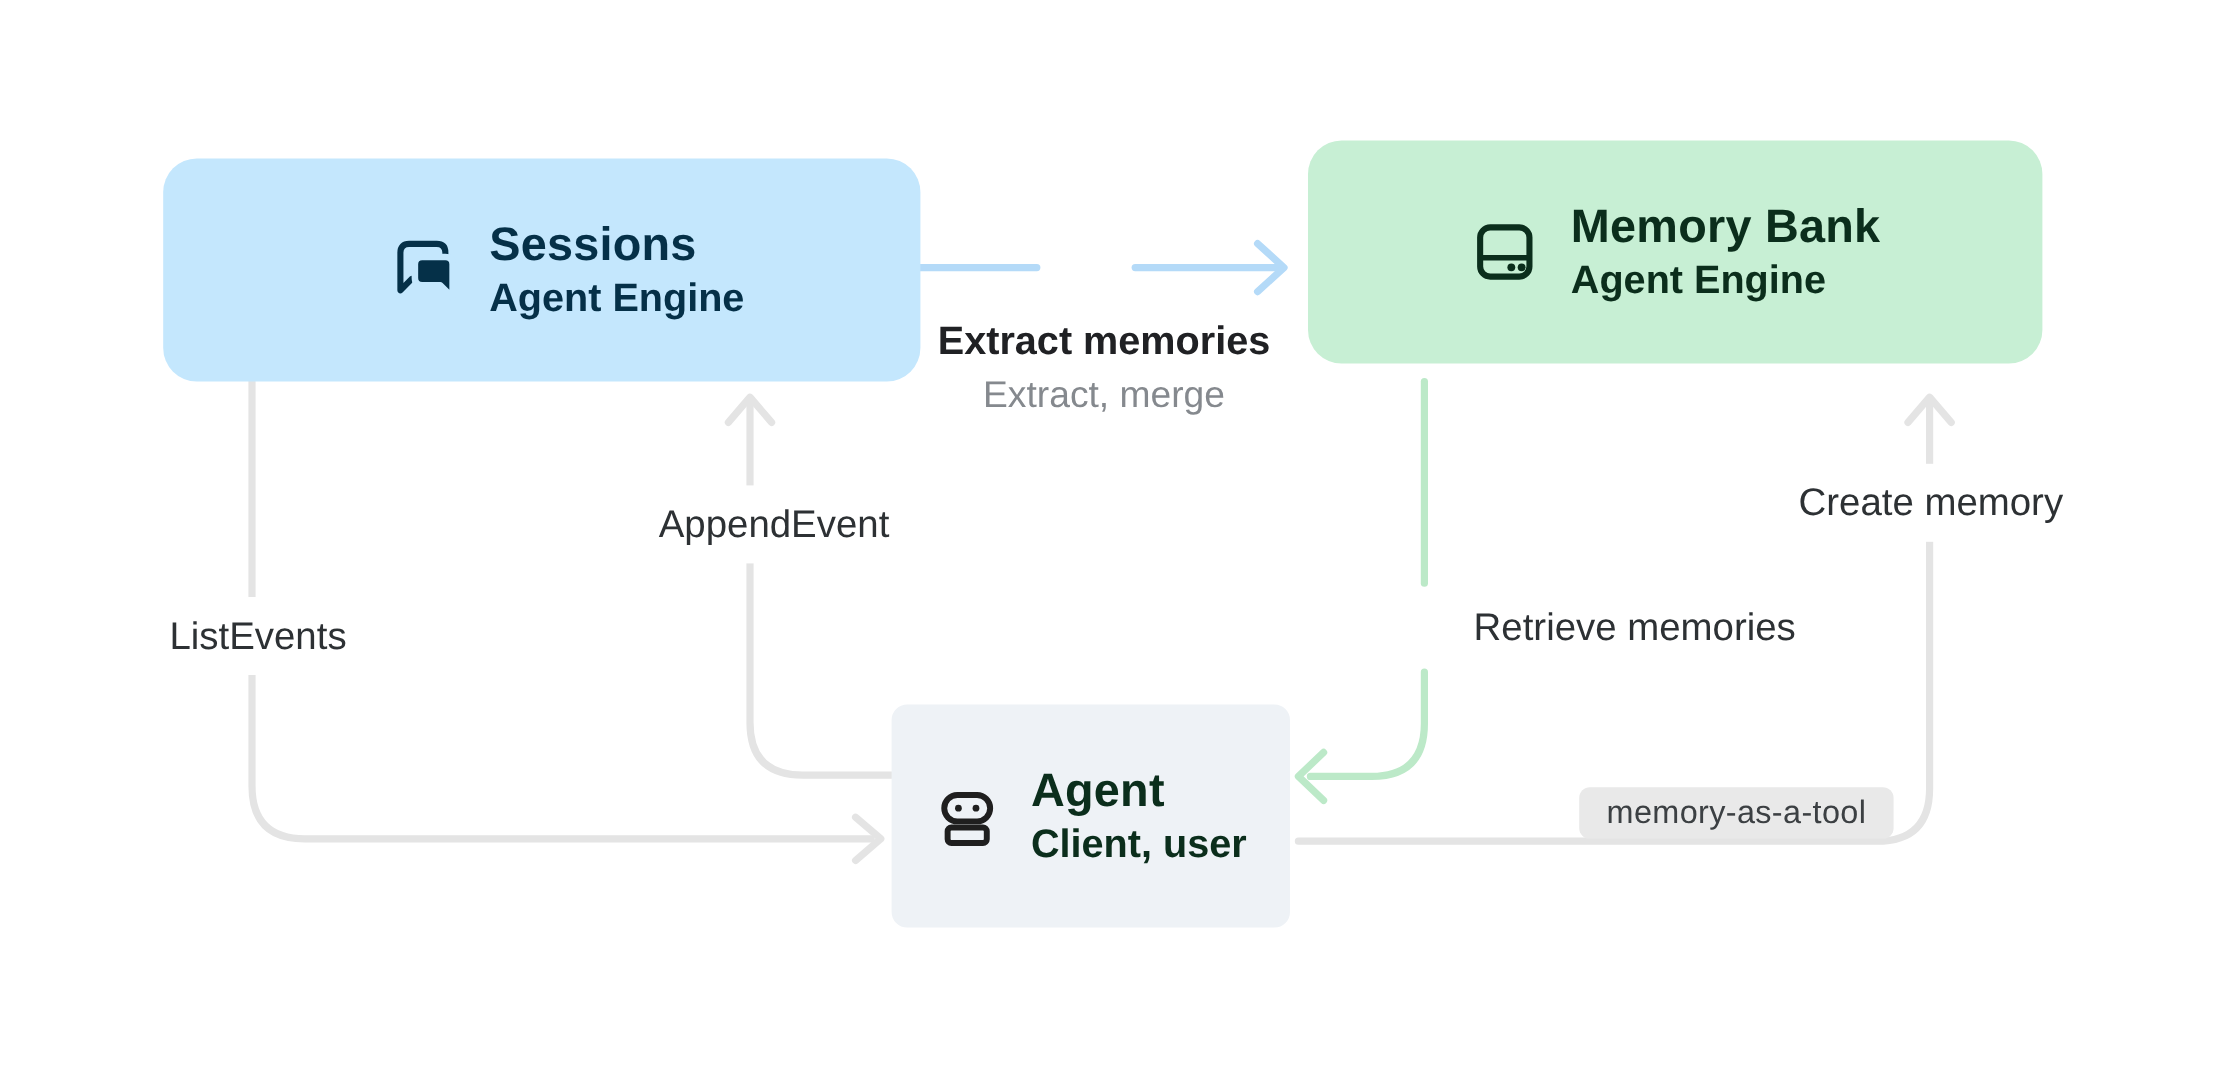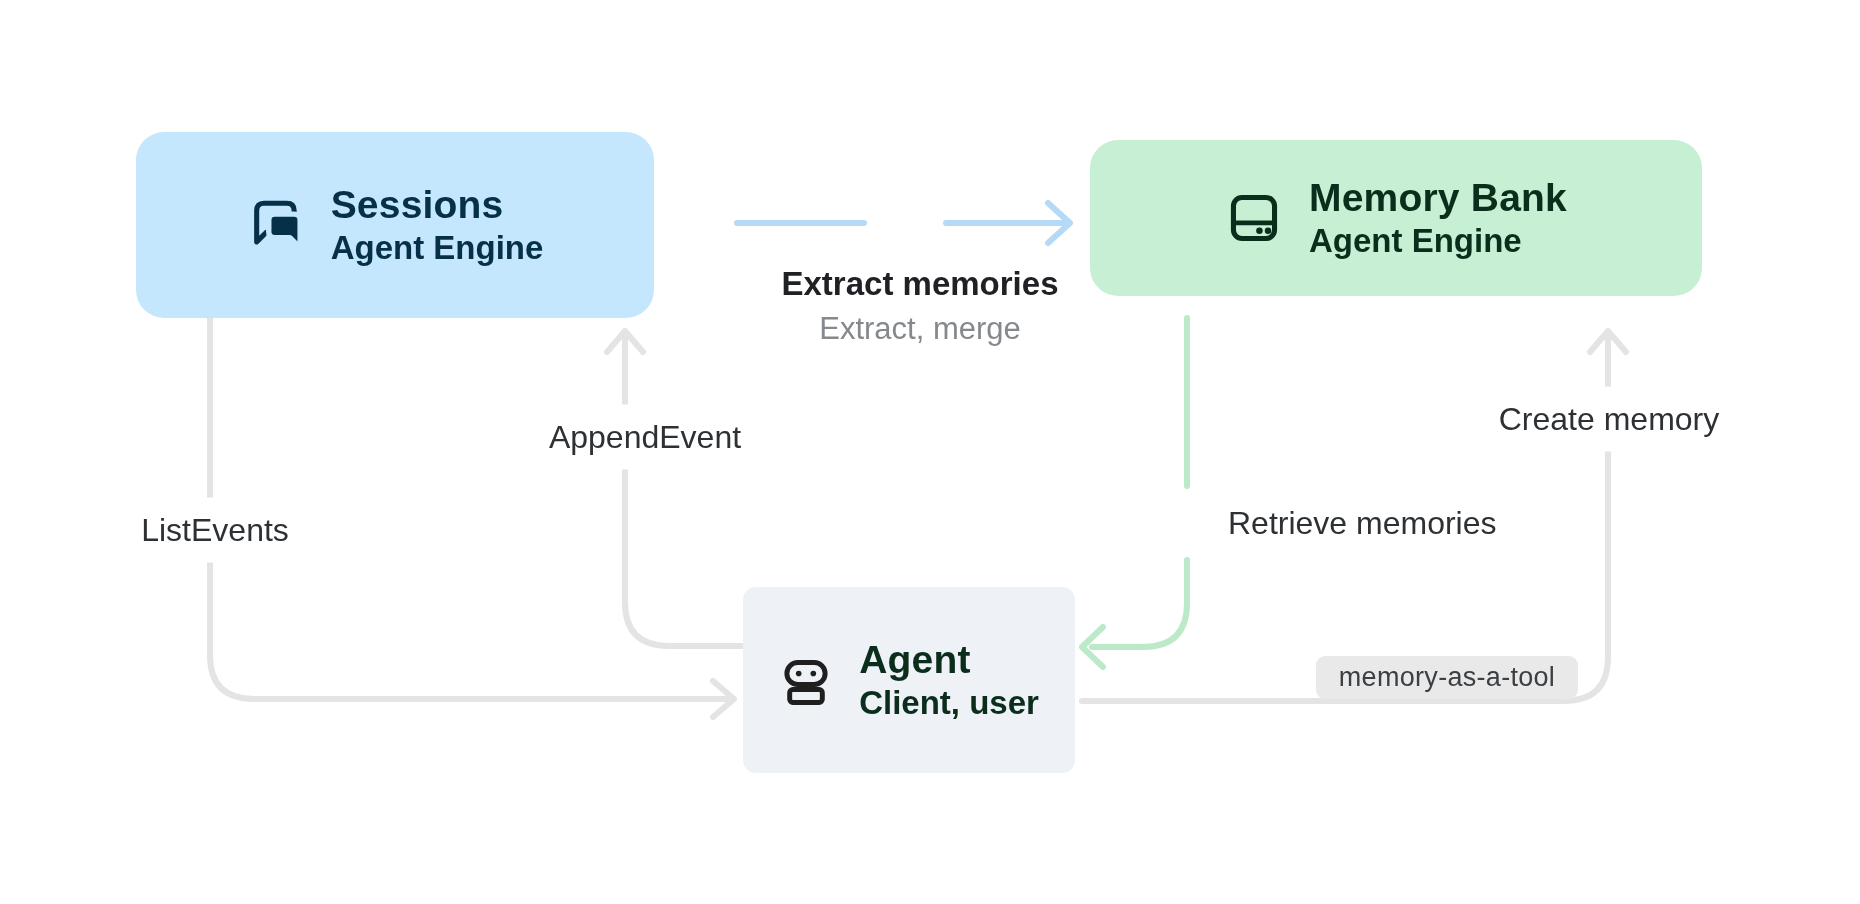--- a/index.html
+++ b/index.html
@@ -7,22 +7,22 @@
     position:relative;width:1860px;height:904px;overflow:hidden;
     font-family:"Liberation Sans",sans-serif;background:#fff;
   }
   svg.edges{position:absolute;left:0;top:0;}
   svg.edges path, svg.edges polyline{fill:none;stroke-width:6;stroke-linecap:round;stroke-linejoin:round;}
 
   .node{
     position:absolute;border-radius:28px;
     display:flex;align-items:center;justify-content:center;gap:26px;
   }
-  .node-sessions{left:136px;top:132px;width:518px;height:186px;}
-  .node-memory  {left:1090px;top:140px;width:612px;height:156px;justify-content:center;}
+  .node-sessions{left:136px;top:132px;width:590px;height:186px;padding-left:41px;}
+  .node-memory  {left:1090px;top:117px;width:612px;height:186px;justify-content:center;}
   .node-agent   {left:743px;top:587px;width:332px;height:186px;}
   .node .icon{flex:0 0 auto;display:block;line-height:0;}
   .node-text{display:flex;flex-direction:column;justify-content:center;}
   .node-title{font-size:39px;font-weight:700;line-height:1.18;letter-spacing:.2px;}
   .node-sub{font-size:33px;font-weight:700;line-height:1.2;}
 
   .edge-label{
     position:absolute;font-size:32px;white-space:nowrap;
     transform:translate(-50%,-50%);background:#ffffff;padding:14px 14px;
   }

